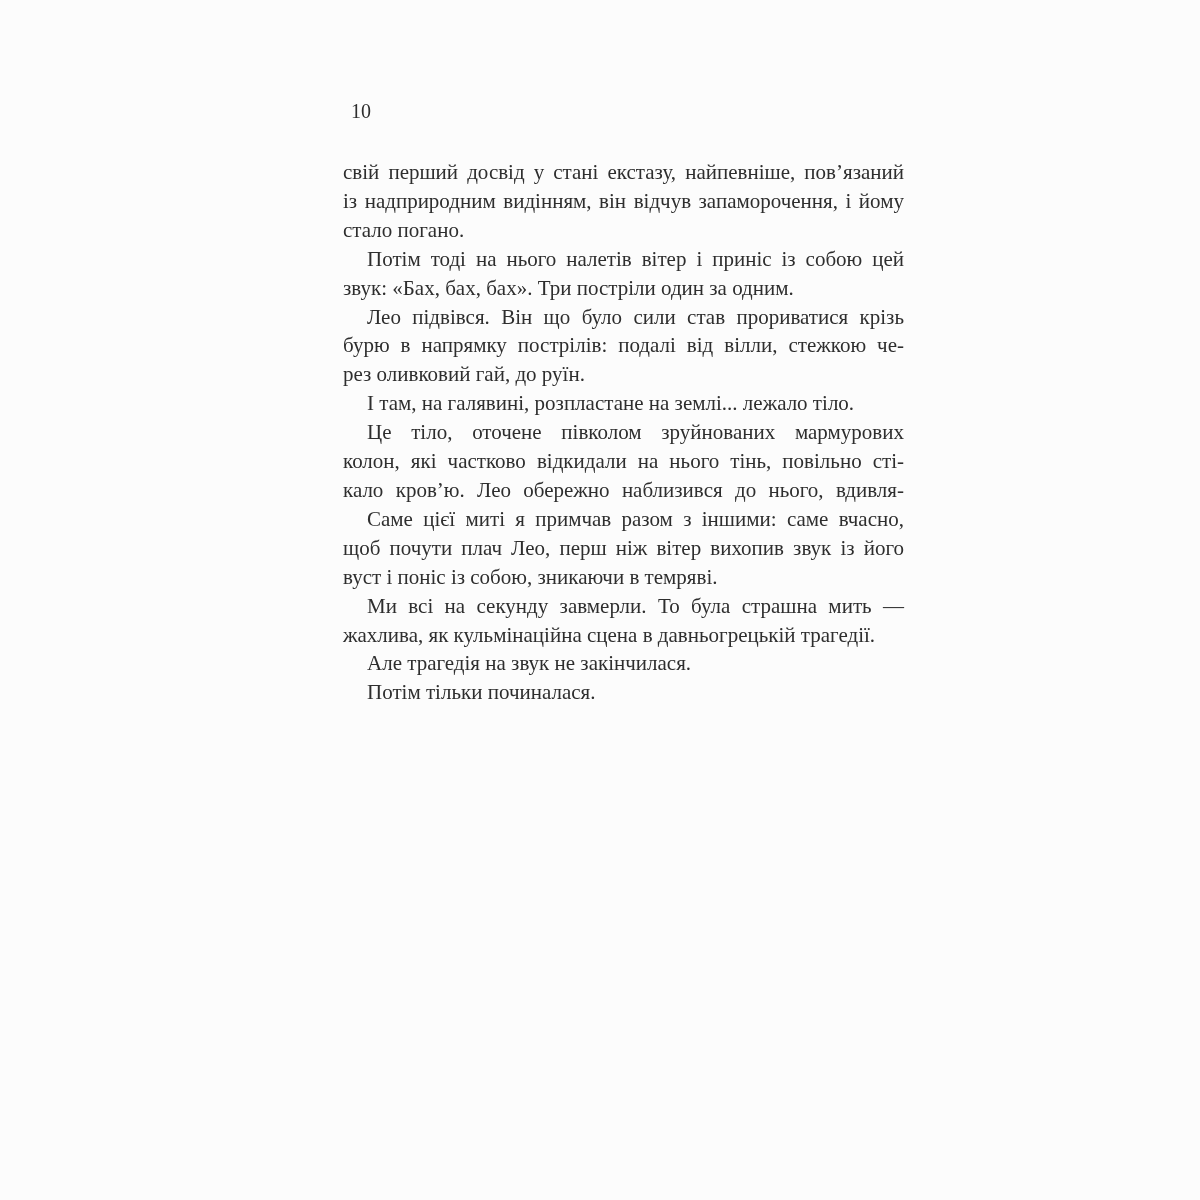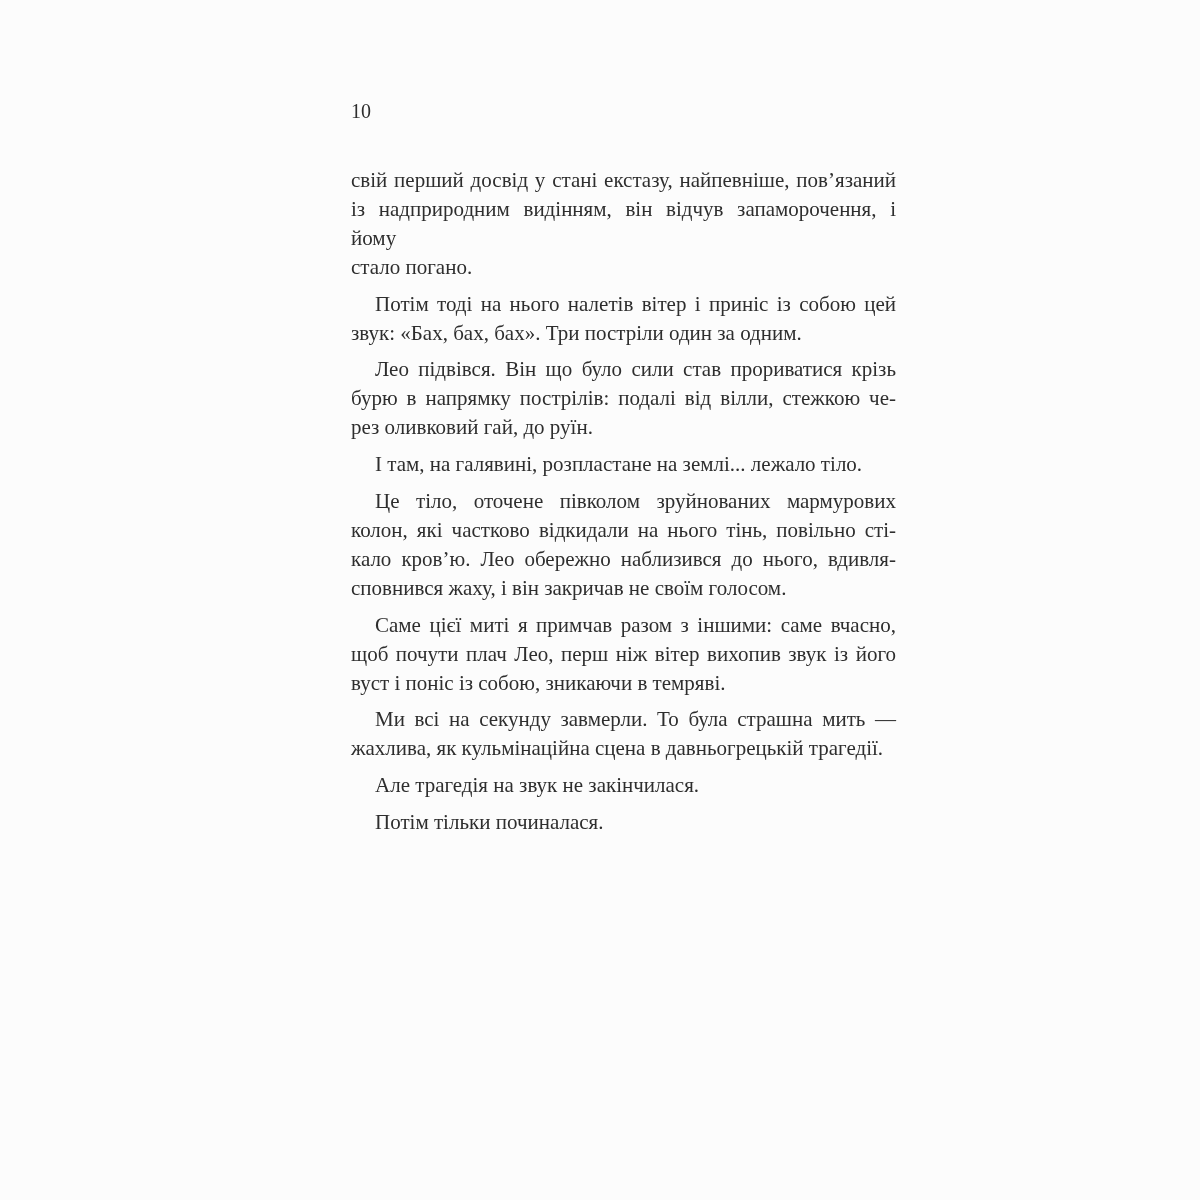--- a/index.html
+++ b/index.html
@@ -27,21 +27,21 @@
   }
   .text-column {
     position: absolute;
     left: 343px;
     top: 158px;
     width: 561px;
     font-size: 21px;
     line-height: 28.9px;
   }
   .para {
-    margin: 8px;
+    margin: 0;
     padding: 0;
   }
   .line {
     text-align: justify;
     text-align-last: justify;
     white-space: normal;
   }
   .line.last {
     text-align-last: left;
   }
@@ -69,21 +69,20 @@
         <div class="line">бурю в напрямку пострілів: подалі від вілли, стежкою че-</div>
         <div class="line last">рез оливковий гай, до руїн.</div>
       </div>
       <div class="para">
         <div class="line last indent">І там, на галявині, розпластане на землі... лежало тіло.</div>
       </div>
       <div class="para">
         <div class="line indent">Це тіло, оточене півколом зруйнованих мармурових</div>
         <div class="line">колон, які частково відкидали на нього тінь, повільно сті-</div>
         <div class="line">кало кров’ю. Лео обережно наблизився до нього, вдивля-</div>
-        <div class="line last">сповнився жаху, і він закричав не своїм голосом.</div>
       </div>
       <div class="para">
         <div class="line indent">Саме цієї миті я примчав разом з іншими: саме вчасно,</div>
         <div class="line">щоб почути плач Лео, перш ніж вітер вихопив звук із його</div>
         <div class="line last">вуст і поніс із собою, зникаючи в темряві.</div>
       </div>
       <div class="para">
         <div class="line indent">Ми всі на секунду завмерли. То була страшна мить —</div>
         <div class="line last">жахлива, як кульмінаційна сцена в давньогрецькій трагедії.</div>
       </div>

